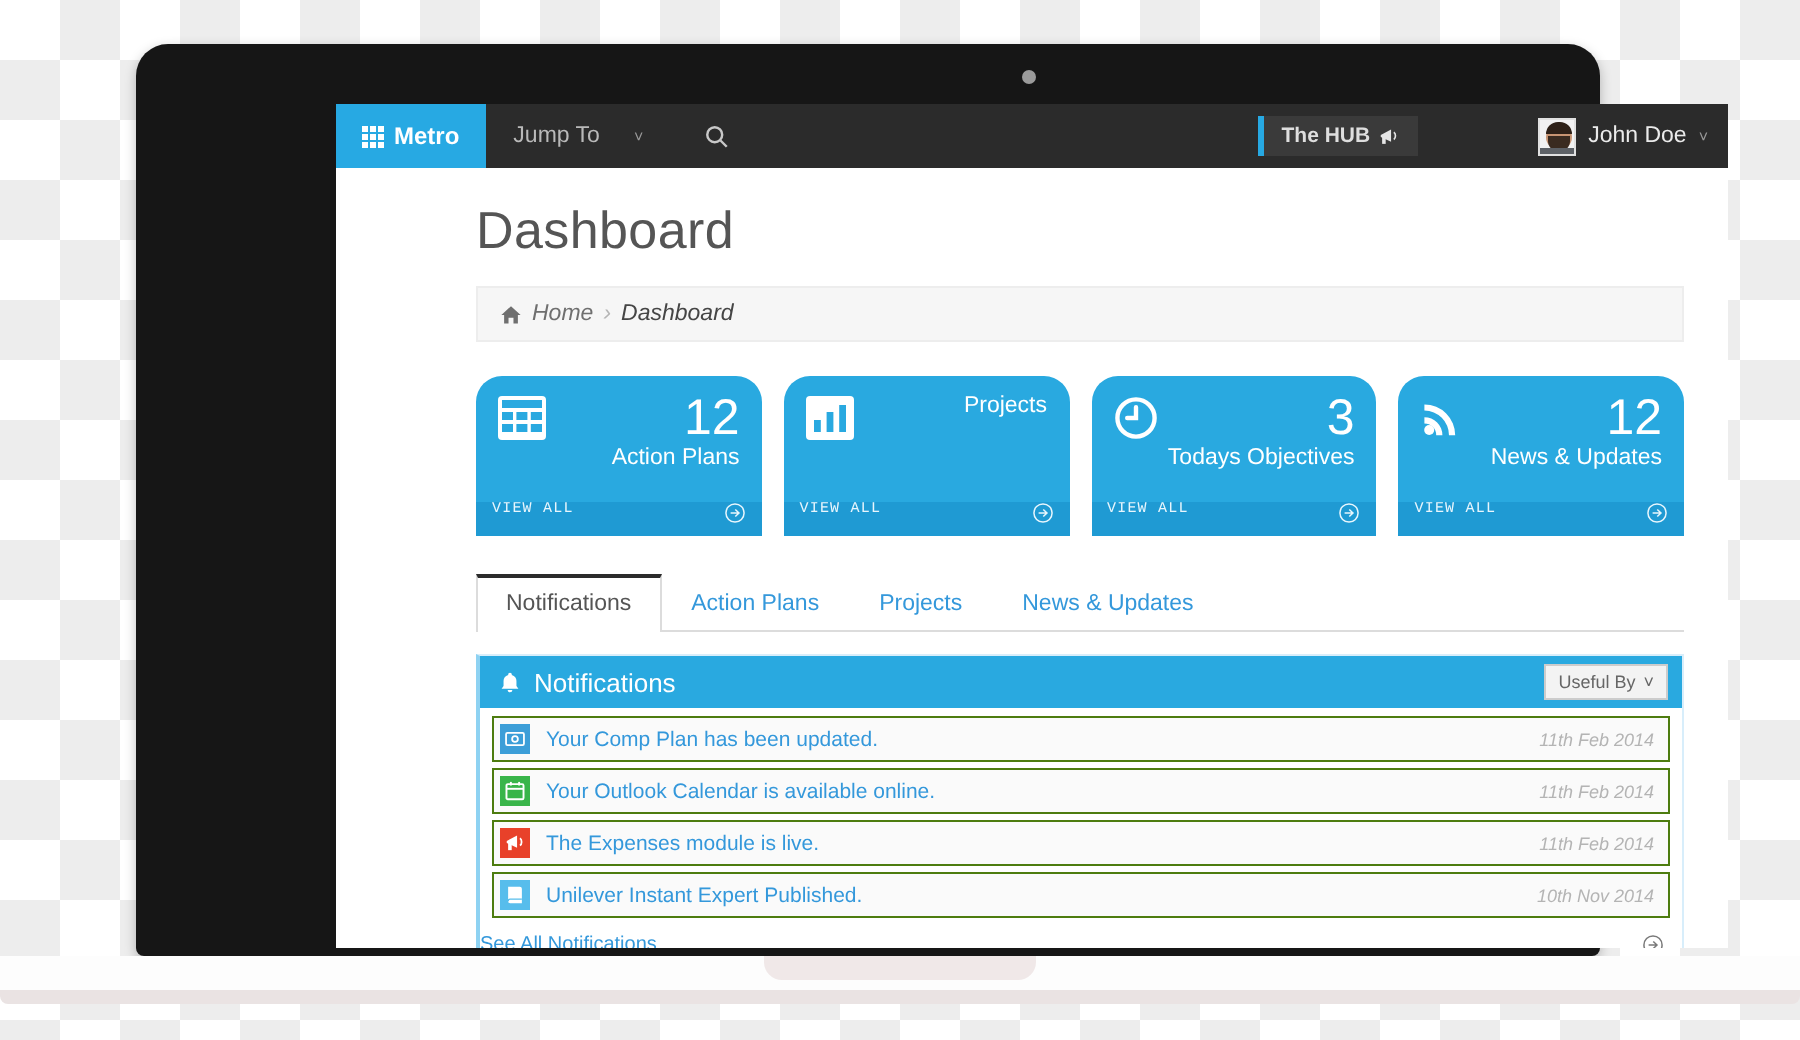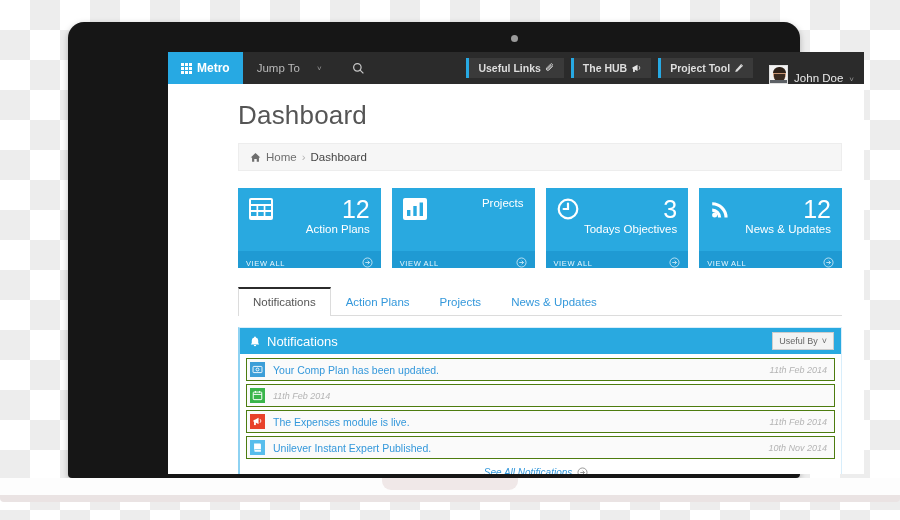--- a/index.html
+++ b/index.html
@@ -58,54 +58,54 @@
     display:flex; align-items:center; gap:17px; color:#b9b9b9; font-size:11.5px;
     padding:0 14px; cursor:pointer;
   }
   .nav-search { display:flex; align-items:center; padding:0 16px; cursor:pointer; }
   .navspacer { flex:1; }
   .navbtn {
     display:flex; align-items:center; gap:4px; color:#dedede; font-size:10.5px; font-weight:bold;
     background:#3a3a3a; border-left:3px solid #27a9e3; padding:0 9px;
     margin:6px 0 6px 7px; cursor:pointer; white-space:nowrap;
   }
-  .user { display:flex; align-items:flex-end; gap:6px; padding:0 10px 0 16px; cursor:pointer; }
+  .user { display:flex; align-items:center; gap:6px; padding:0 10px 0 16px; cursor:pointer;margin-left:44px; }
   .avatar {
     width:19px; height:19px; background:#f2f2f2; border:1px solid #e0e0e0;
     position:relative; overflow:hidden; flex-shrink:0;
   }
   .avatar .face { position:absolute; left:3px; top:2px; width:13px; height:13px; border-radius:50%; background:#c79472; }
   .avatar .hair { position:absolute; left:3px; top:1px; width:13px; height:6px; border-radius:7px 7px 0 0; background:#2e2118; }
   .avatar .beard { position:absolute; left:4px; top:8px; width:11px; height:8px; border-radius:0 0 7px 7px; background:#3a2b20; }
   .avatar .body { position:absolute; left:0px; top:14px; width:19px; height:6px; background:#5d6166; }
   .username { color:#eaeaea; font-size:11.5px; }
   .caret { font-size:8px; color:#9a9a9a; }
 
   
   .page { padding:16px 22px 0 22px;margin-left:48px; }
   .page-title { font-size:26px; color:#555; font-weight:normal; letter-spacing:.2px; }
   .breadcrumb {
     margin-top:12px; background:#f6f6f6; border:1px solid #ededed;
     padding:7px 11px; font-size:11.5px; color:#6f6f6f;
-    display:flex; align-items:center; gap:5px;
+    display:flex; align-items:center; gap:5px;font-style:italic;
   }
   .breadcrumb .sep { color:#b5b5b5; }
   .bc-cur { color:#454545; }
 
   
   .cards { display:flex; gap:11px; margin-top:17px; }
-  .card { flex:1; background:#29a9e0; color:#fff; }
+  .card { flex:1; background:#29a9e0; color:#fff;border-radius:13px; }
   .card-body { height:63px; padding:8px 11px 0 11px; position:relative; }
   .card-icon { position:absolute; left:11px; top:10px; }
   .card-num { text-align:right; font-size:25px; line-height:26px; font-weight:300; }
   .card-label { text-align:right; font-size:11.5px; margin-top:1px; }
   .card-foot {
-    background:#1f9ad3; height:17px; display:flex; align-items:flex-end;
+    background:#1f9ad3; height:17px; display:flex; align-items:flex-start;
     justify-content:space-between; padding:0 8px;
-    font-size:7.5px; letter-spacing:.6px; color:#e8f6fd; cursor:pointer;
+    font-size:7.5px; letter-spacing:.6px; color:#e8f6fd; cursor:pointer;font-family:Liberation Mono, monospace;
   }
 
   
   .tabs { display:flex; margin-top:18px; border-bottom:1px solid #dcdcdc; }
   .tab {
     font-size:11.5px; color:#3498db; padding:8px 14px; cursor:pointer;
     border:1px solid transparent; border-bottom:none; position:relative; top:1px;
   }
   .tab.active {
     color:#555; background:#fff; border-color:#dcdcdc; border-bottom-color:#fff;
@@ -130,22 +130,22 @@
     display:flex; align-items:center; gap:8px; background:#fafafa;
     border:1px solid #4d7c0f; margin-bottom:3px; padding:3px 7px 3px 3px; cursor:pointer;
   }
   .nicon {
     width:15px; height:15px; flex-shrink:0; display:flex; align-items:center;
     justify-content:center; color:#fff;
   }
   .ntext { font-size:10.5px; color:#3498db; flex:1; }
   .ndate { font-size:9px; color:#b4b4b4; font-style:italic; }
   .panel-foot {
-    display:flex; justify-content:center; align-items:center; gap:5px;
-    padding:5px 9px 7px 0; font-size:10px; color:#3498db; cursor:pointer;font-style:italic;
+    display:flex; justify-content:space-between; align-items:center; gap:5px;
+    padding:5px 9px 7px 0; font-size:10px; color:#3498db; cursor:pointer;
   }
   svg { display:block; }
 </style>
 </head>
 <body>
 
 <div id="laptop">
   <div class="lid">
     <div class="webcam"></div>
 
@@ -171,43 +171,30 @@
           <span class="caret">˅</span>
         </div>
         <div class="nav-search">
           <svg width="13" height="13" viewBox="0 0 16 16">
             <circle cx="6.6" cy="6.6" r="4.6" fill="none" stroke="#c8c8c8" stroke-width="1.5"></circle>
             <line x1="10" y1="10" x2="14" y2="14" stroke="#c8c8c8" stroke-width="1.5"></line>
           </svg>
         </div>
         <div class="navspacer"></div>
 
-        <div class="navbtn">
-          <span>Useful Links</span>
-          <svg width="10" height="10" viewBox="0 0 16 16">
-            <path d="M12 5.5 6.2 11.3a2.4 2.4 0 0 1-3.4-3.4l6.3-6.3a1.6 1.6 0 0 1 2.3 2.3L5.2 10.1a.8.8 0 0 1-1.1-1.1l5.3-5.3" fill="none" stroke="#e6e6e6" stroke-width="1.3" stroke-linecap="round"></path>
-          </svg>
-        </div>
 
         <div class="navbtn">
           <span>The HUB</span>
           <svg width="11" height="11" viewBox="0 0 16 16">
             <path d="M2 6.5 9.5 2.5v9L2 8z" fill="#e6e6e6"></path>
             <rect x="3" y="8" width="2.6" height="5" fill="#e6e6e6"></rect>
             <path d="M11.5 4.5c1.6 1 1.6 4.2 0 5.3" fill="none" stroke="#e6e6e6" stroke-width="1.2"></path>
           </svg>
         </div>
 
-        <div class="navbtn">
-          <span>Project Tool</span>
-          <svg width="10" height="10" viewBox="0 0 16 16">
-            <path d="M11.5 1.6 14.4 4.5 5.4 13.5 2 14.4 2.9 11z" fill="#dcdcdc"></path>
-            <path d="M10.6 2.6 13.4 5.4" stroke="#8e8e8e" stroke-width="1"></path>
-          </svg>
-        </div>
 
         <div class="user">
           <span class="avatar">
             <span class="face"></span>
               <span class="hair"></span>
               <span class="beard"></span>
               <span class="body"></span>
           </span>
           <span class="username">John Doe</span>
           <span class="caret">˅</span>
@@ -356,20 +343,21 @@
 
             <div class="notif-row">
               <span class="nicon" style="background:#39b54a">
                 <svg width="11" height="11" viewBox="0 0 16 16">
                   <rect x="1.8" y="3" width="12.4" height="11" rx="1" fill="none" stroke="#fff" stroke-width="1.4"></rect>
                   <line x1="1.8" y1="6.4" x2="14.2" y2="6.4" stroke="#fff" stroke-width="1.4"></line>
                   <line x1="5" y1="1.4" x2="5" y2="4" stroke="#fff" stroke-width="1.4"></line>
                   <line x1="11" y1="1.4" x2="11" y2="4" stroke="#fff" stroke-width="1.4"></line>
                 </svg>
               </span>
+              <span class="ntext">Your Outlook Calendar is available online.</span>
               <span class="ndate">11th Feb 2014</span>
             </div>
 
             <div class="notif-row">
               <span class="nicon" style="background:#e8412a">
                 <svg width="11" height="11" viewBox="0 0 16 16">
                   <path d="M2 6.5 9.5 2.5v9L2 8z" fill="#fff"></path>
                   <rect x="3" y="8" width="2.6" height="5.2" fill="#fff"></rect>
                   <path d="M11.6 4.6c1.6 1 1.6 4.2 0 5.2" fill="none" stroke="#fff" stroke-width="1.3"></path>
                 </svg>

